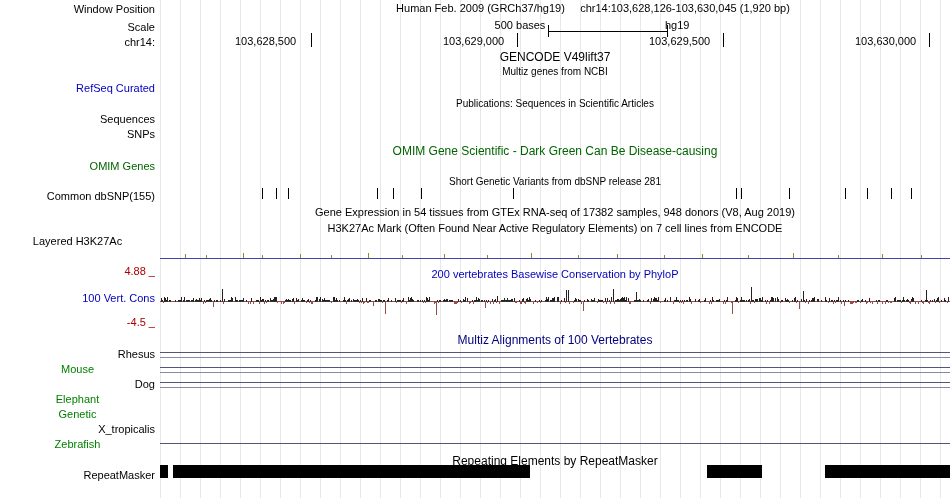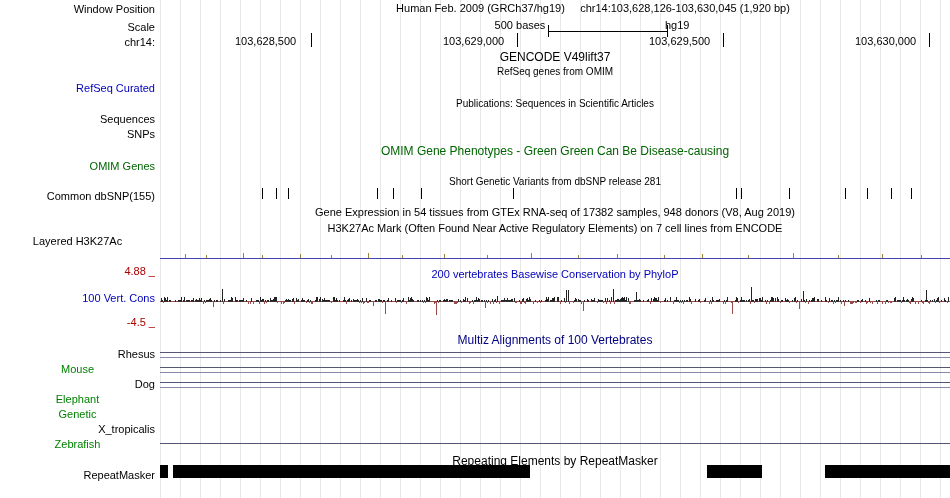--- a/index.html
+++ b/index.html
@@ -209,28 +209,28 @@
   <div class="freetext black" style="left:443px; top:35px;">103,629,000</div>
   <div class="tickmark" style="left:517px; top:33px; height:14px;"></div>
 
   <div class="freetext black" style="left:649px; top:35px;">103,629,500</div>
   <div class="tickmark" style="left:723px; top:33px; height:14px;"></div>
 
   <div class="freetext black" style="left:855px; top:35px;">103,630,000</div>
   <div class="tickmark" style="left:929px; top:33px; height:14px;"></div>
 
   <div class="centered black" style="left:160px; top:51px; width:790px; font-size:12px;">GENCODE V49lift37</div>
-  <div class="centered black" style="left:160px; top:66px; width:790px; font-size:10px;">RefSeq genes from OMIM</div>
+  <div class="centered black" style="left:160px; top:66px; width:790px; font-size:10px;">Multiz genes from NCBI</div>
   <div class="lbl blue" style="left:0px; top:82px; width:155px;">RefSeq Curated</div>
 
   <div class="centered black" style="left:160px; top:98px; width:790px; font-size:10px;">Publications: Sequences in Scientific Articles</div>
   <div class="lbl black" style="left:0px; top:113px; width:155px;">Sequences</div>
   <div class="lbl black" style="left:0px; top:128px; width:155px;">SNPs</div>
 
-  <div class="centered dkgreen" style="left:160px; top:145px; width:790px; font-size:12px;">OMIM Gene Phenotypes - Green Green Can Be Disease-causing</div>
+  <div class="centered dkgreen" style="left:160px; top:145px; width:790px; font-size:12px;">OMIM Gene Scientific - Dark Green Can Be Disease-causing</div>
   <div class="lbl dkgreen" style="left:0px; top:160px; width:155px;">OMIM Genes</div>
 
   <div class="centered black" style="left:160px; top:176px; width:790px; font-size:10px;">Short Genetic Variants from dbSNP release 281</div>
   <div class="lbl black" style="left:0px; top:190px; width:155px;">Common dbSNP(155)</div>
   <div id="snpticks">
       <div class="snptick" style="left:262px; top:188px;"></div>
       <div class="snptick" style="left:276px; top:188px;"></div>
       <div class="snptick" style="left:288px; top:188px;"></div>
       <div class="snptick" style="left:377px; top:188px;"></div>
       <div class="snptick" style="left:393px; top:188px;"></div>

